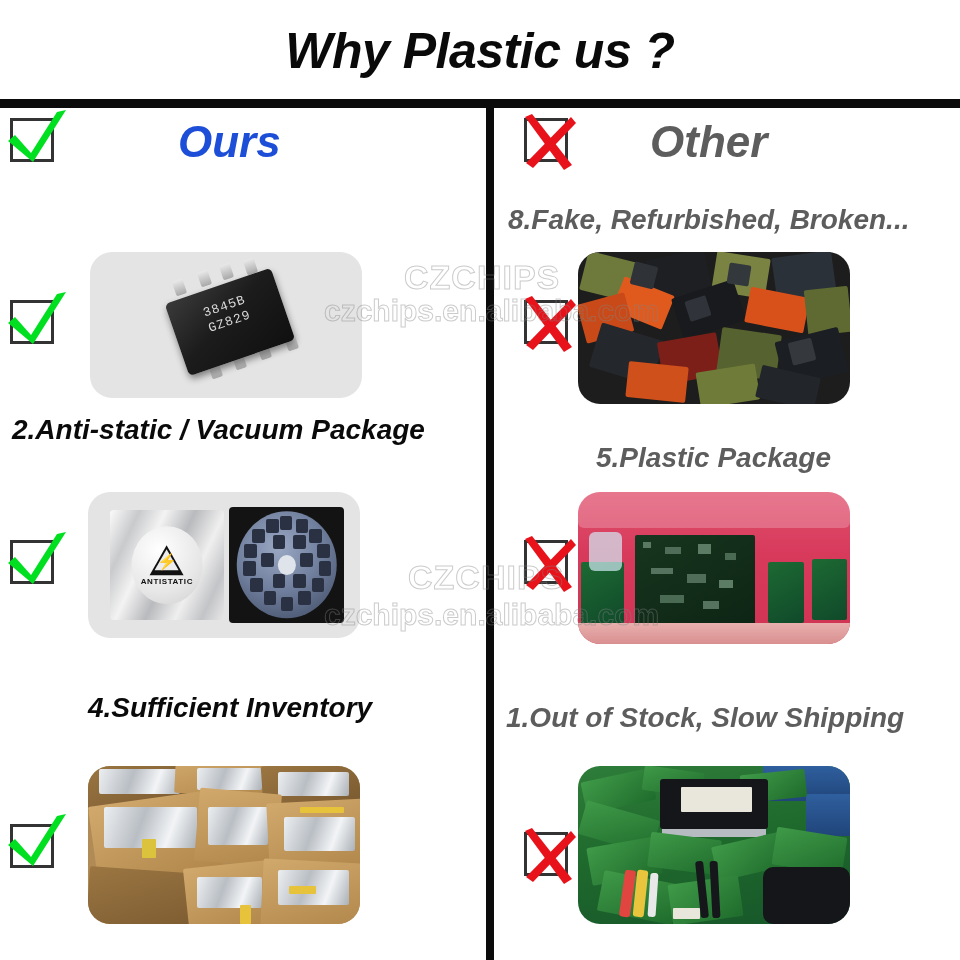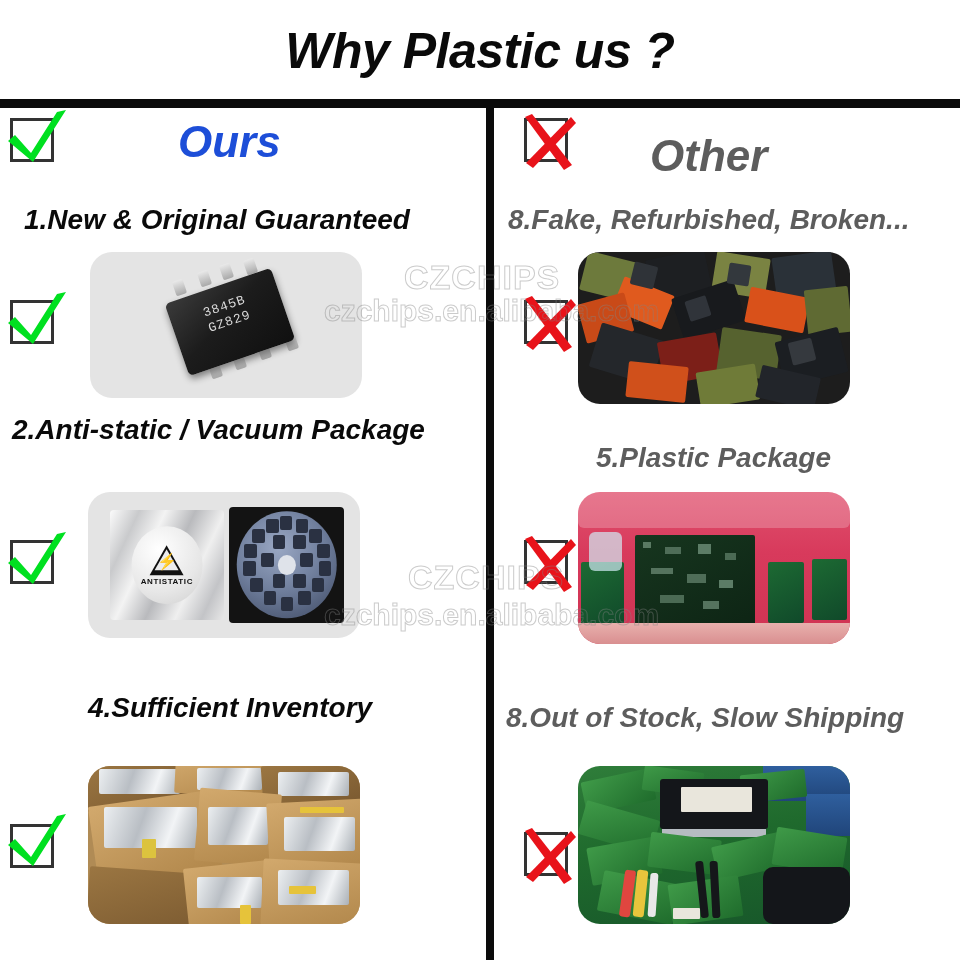--- a/index.html
+++ b/index.html
@@ -27,21 +27,21 @@
   .hrule{position:absolute;left:0;top:99px;width:960px;height:9px;background:#0b0b0b;}
   .vrule{position:absolute;left:486px;top:108px;width:8px;height:852px;background:#0b0b0b;}
 
   
   .col-head{
     position:absolute;top:112px;height:60px;
     font-size:44px;font-weight:bold;font-style:italic;
     line-height:60px;white-space:nowrap;
   }
   .col-head.ours{left:178px;color:#1d4ed8;}
-  .col-head.other{left:650px;color:#5d5d5d;margin-top:14px;}
+  .col-head.other{left:650px;color:#5d5d5d;}
 
   
   .markbox{position:absolute;width:44px;height:44px;box-sizing:border-box;
            border:3px solid #333;background:transparent;}
   .mark-svg{position:absolute;overflow:visible;pointer-events:none;}
 
   
   .feature-title{
     position:absolute;
     font-size:28px;font-weight:bold;font-style:italic;
@@ -170,21 +170,20 @@
   </svg>
   <div class="col-head ours">Ours</div>
 
   <div class="markbox" style="left:524px;top:118px;"></div>
   <svg class="mark-svg" style="left:516px;top:110px;width:64px;height:64px;" viewBox="0 0 64 64">
     <path d="M9 7 L16 4 L56 55 L48 60 Z" fill="#e8131a"></path>
     <path d="M55 7 L60 13 L17 58 L10 53 Z" fill="#e8131a"></path>
   </svg>
   <div class="col-head other">Other</div>
 
-  <div class="feature-title good" style="left:24px;top:202px;">1.New &amp; Original Guaranteed</div>
 
   <div class="markbox" style="left:10px;top:300px;"></div>
   <svg class="mark-svg" style="left:2px;top:290px;width:70px;height:62px;" viewBox="0 0 70 62">
     <path d="M6 33 L13 27 L29 45 L55 4 L64 2 L31 54 Z" fill="#00e020"></path>
   </svg>
 
   <div class="photo p-chipbg" style="left:90px;top:252px;width:272px;height:146px;">
     <div class="inner">
       <div class="chip-pin" style="left:48%;top:8%;"></div>
       <div class="chip-pin" style="left:57%;top:5%;"></div>
@@ -341,21 +340,21 @@
       <div class="cbox" style="left:36%;top:62%;width:34%;height:40%;transform:rotate(-6deg);"></div>
       <div class="foil" style="left:40%;top:70%;width:24%;height:20%;"></div>
       <div class="cbox" style="left:64%;top:60%;width:38%;height:42%;transform:rotate(3deg);"></div>
       <div class="foil" style="left:70%;top:66%;width:26%;height:22%;"></div>
       <div class="ytape" style="left:20%;top:46%;width:5%;height:12%;background:#dcc33e;"></div>
       <div class="ytape" style="left:56%;top:88%;width:4%;height:12%;"></div>
       <div class="ytape" style="left:74%;top:76%;width:10%;height:5%;"></div>
     </div>
   </div>
 
-  <div class="feature-title bad" style="left:506px;top:700px;">8.Out of Stock, Slow Shipping</div>
+  <div class="feature-title bad" style="left:506px;top:700px;">1.Out of Stock, Slow Shipping</div>
 
   <div class="markbox" style="left:524px;top:832px;"></div>
   <svg class="mark-svg" style="left:516px;top:824px;width:64px;height:64px;" viewBox="0 0 64 64">
     <path d="M9 7 L16 4 L56 55 L48 60 Z" fill="#e8131a"></path>
     <path d="M55 7 L60 13 L17 58 L10 53 Z" fill="#e8131a"></path>
   </svg>
 
   <div class="photo p-green" style="left:578px;top:766px;width:272px;height:158px;">
     <div class="inner">
       <div class="gsky" style="left:68%;top:0;width:32%;height:22%;"></div>

